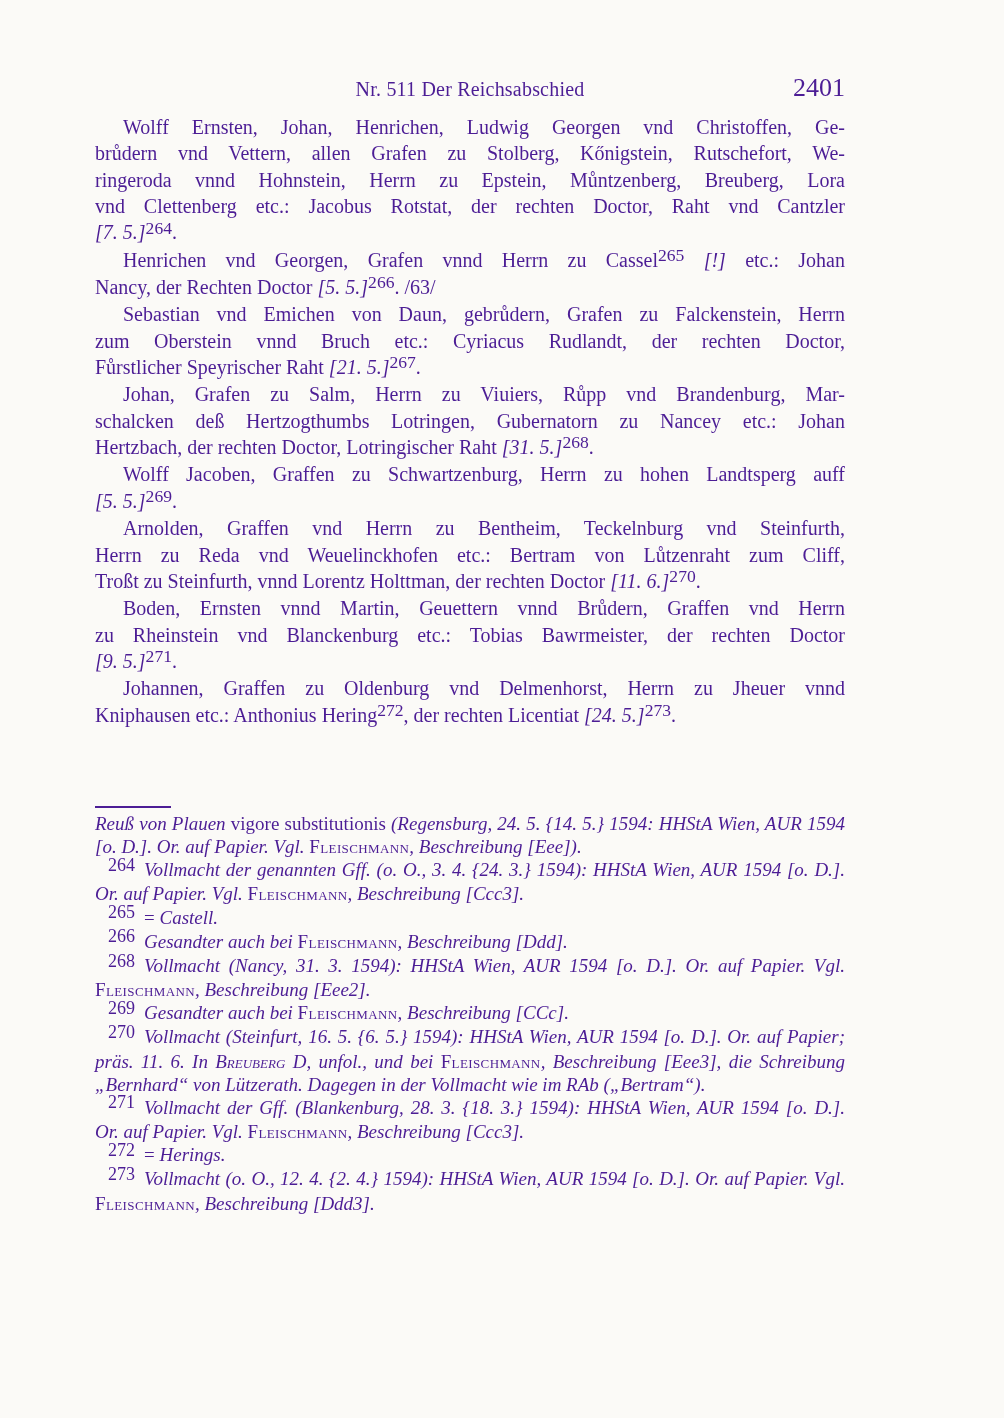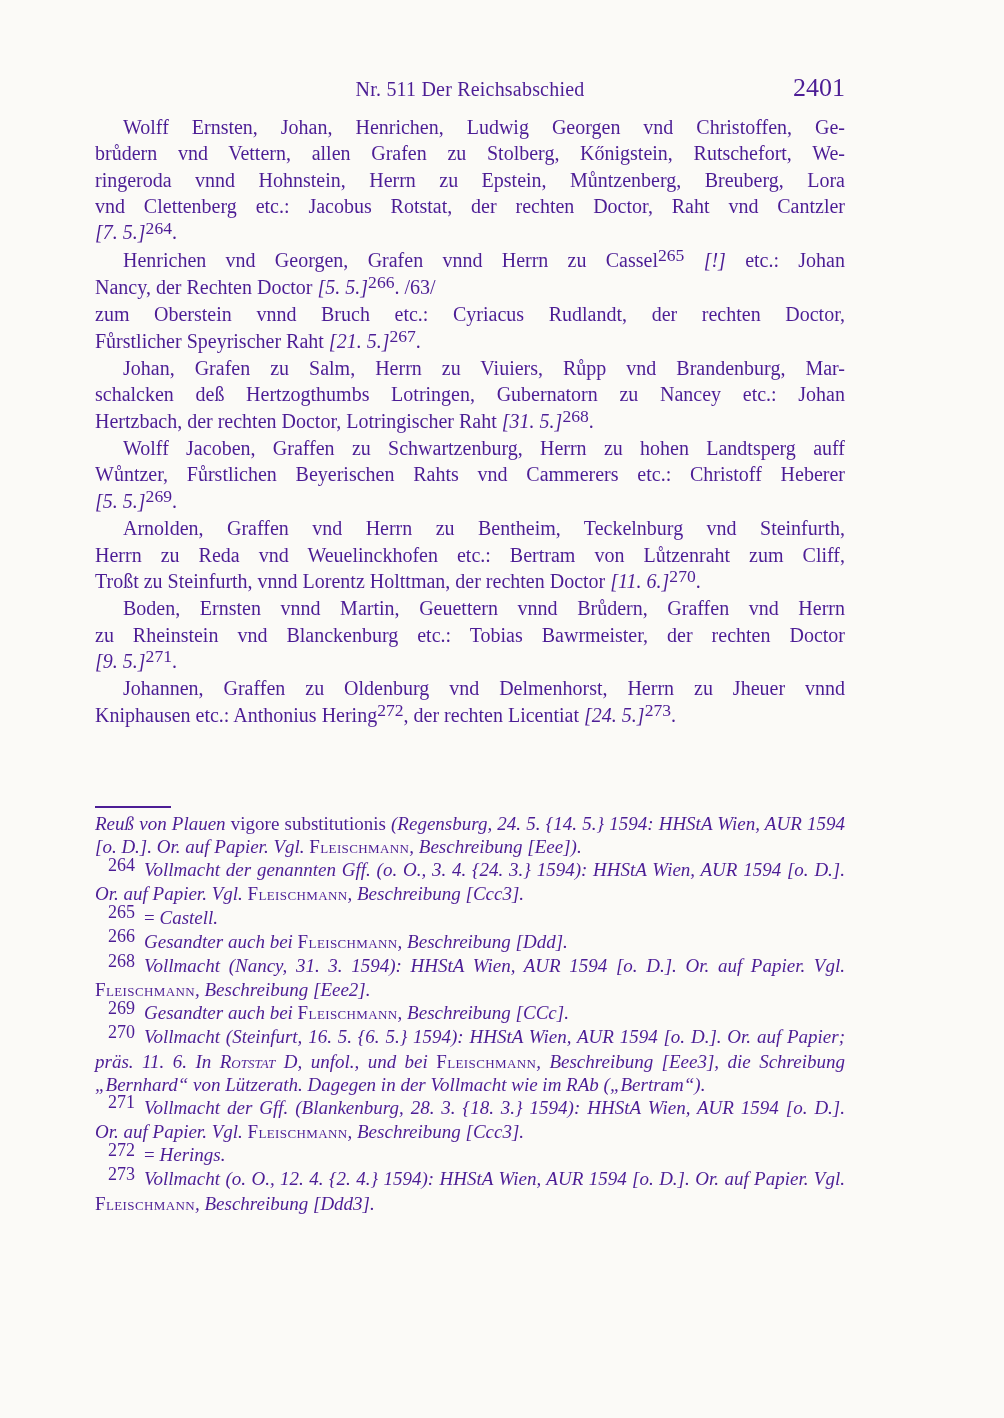--- a/index.html
+++ b/index.html
@@ -49,31 +49,31 @@
         <div class="tline"><span class="st-r">brůdern vnd Vettern, allen Grafen zu Stolberg, Kőnigstein, Rutschefort, We-</span></div>
         <div class="tline"><span class="st-r">ringeroda vnnd Hohnstein, Herrn zu Epstein, Můntzenberg, Breuberg, Lora</span></div>
         <div class="tline"><span class="st-r">vnd Clettenberg etc.: Jacobus Rotstat, der rechten Doctor, Raht vnd Cantzler</span></div>
         <div class="tline last"><span class="st-i">[7. 5.]</span><span class="st-sup">264</span><span class="st-r">.</span></div>
       </div>
       <div>
         <div class="tline ind"><span class="st-r">Henrichen vnd Georgen, Grafen vnnd Herrn zu Cassel</span><span class="st-sup">265</span><span class="st-r"> </span><span class="st-i">[!]</span><span class="st-r"> etc.: Johan</span></div>
         <div class="tline last"><span class="st-r">Nancy, der Rechten Doctor </span><span class="st-i">[5. 5.]</span><span class="st-sup">266</span><span class="st-r">. /63/</span></div>
       </div>
       <div>
+        <div class="tline ind"><span class="st-r">Sebastian vnd Emichen von Daun, gebrůdern, Grafen zu Falckenstein, Herrn</span></div>
         <div class="tline"><span class="st-r">zum Oberstein vnnd Bruch etc.: Cyriacus Rudlandt, der rechten Doctor,</span></div>
         <div class="tline last"><span class="st-r">Fůrstlicher Speyrischer Raht </span><span class="st-i">[21. 5.]</span><span class="st-sup">267</span><span class="st-r">.</span></div>
       </div>
       <div>
         <div class="tline ind"><span class="st-r">Johan, Grafen zu Salm, Herrn zu Viuiers, Růpp vnd Brandenburg, Mar-</span></div>
         <div class="tline"><span class="st-r">schalcken deß Hertzogthumbs Lotringen, Gubernatorn zu Nancey etc.: Johan</span></div>
         <div class="tline last"><span class="st-r">Hertzbach, der rechten Doctor, Lotringischer Raht </span><span class="st-i">[31. 5.]</span><span class="st-sup">268</span><span class="st-r">.</span></div>
       </div>
       <div>
         <div class="tline ind"><span class="st-r">Wolff Jacoben, Graffen zu Schwartzenburg, Herrn zu hohen Landtsperg auff</span></div>
-        <div class="tline"><span class="st-r">Wůntzer, Fůrstlichen Beyerischen Rahts vnd Cammerers etc.: Christoff Heberer</span></div>
         <div class="tline last"><span class="st-i">[5. 5.]</span><span class="st-sup">269</span><span class="st-r">.</span></div>
       </div>
       <div>
         <div class="tline ind"><span class="st-r">Arnolden, Graffen vnd Herrn zu Bentheim, Teckelnburg vnd Steinfurth,</span></div>
         <div class="tline"><span class="st-r">Herrn zu Reda vnd Weuelinckhofen etc.: Bertram von Lůtzenraht zum Cliff,</span></div>
         <div class="tline last"><span class="st-r">Troßt zu Steinfurth, vnnd Lorentz Holttman, der rechten Doctor </span><span class="st-i">[11. 6.]</span><span class="st-sup">270</span><span class="st-r">.</span></div>
       </div>
       <div>
         <div class="tline ind"><span class="st-r">Boden, Ernsten vnnd Martin, Geuettern vnnd Brůdern, Graffen vnd Herrn</span></div>
         <div class="tline"><span class="st-r">zu Rheinstein vnd Blanckenburg etc.: Tobias Bawrmeister, der rechten Doctor</span></div>
@@ -104,21 +104,21 @@
       </div>
       <div>
         <div class="tline ind"><span class="st-fnum">268</span><span class="st-i">Vollmacht (Nancy, 31. 3. 1594): HHStA Wien, AUR 1594 [o. D.]. Or. auf Papier. Vgl.</span></div>
         <div class="tline last"><span class="st-sc">Fleischmann</span><span class="st-i">, Beschreibung [Eee2].</span></div>
       </div>
       <div>
         <div class="tline last ind"><span class="st-fnum">269</span><span class="st-i">Gesandter auch bei </span><span class="st-sc">Fleischmann</span><span class="st-i">, Beschreibung [CCc].</span></div>
       </div>
       <div>
         <div class="tline ind"><span class="st-fnum">270</span><span class="st-i">Vollmacht (Steinfurt, 16. 5. {6. 5.} 1594): HHStA Wien, AUR 1594 [o. D.]. Or. auf Papier;</span></div>
-        <div class="tline"><span class="st-i">präs. 11. 6. In </span><span class="st-isc">Rotstat D</span><span class="st-i">, unfol., und bei </span><span class="st-sc">Fleischmann</span><span class="st-i">, Beschreibung [Eee3], die Schreibung</span></div>
+        <div class="tline"><span class="st-i">präs. 11. 6. In </span><span class="st-isc">Breuberg D</span><span class="st-i">, unfol., und bei </span><span class="st-sc">Fleischmann</span><span class="st-i">, Beschreibung [Eee3], die Schreibung</span></div>
         <div class="tline last"><span class="st-i">„Bernhard“ von Lützerath. Dagegen in der Vollmacht wie im RAb („Bertram“).</span></div>
       </div>
       <div>
         <div class="tline ind"><span class="st-fnum">271</span><span class="st-i">Vollmacht der Gff. (Blankenburg, 28. 3. {18. 3.} 1594): HHStA Wien, AUR 1594 [o. D.].</span></div>
         <div class="tline last"><span class="st-i">Or. auf Papier. Vgl. </span><span class="st-sc">Fleischmann</span><span class="st-i">, Beschreibung [Ccc3].</span></div>
       </div>
       <div>
         <div class="tline last ind"><span class="st-fnum">272</span><span class="st-r">= </span><span class="st-i">Herings.</span></div>
       </div>
       <div>

